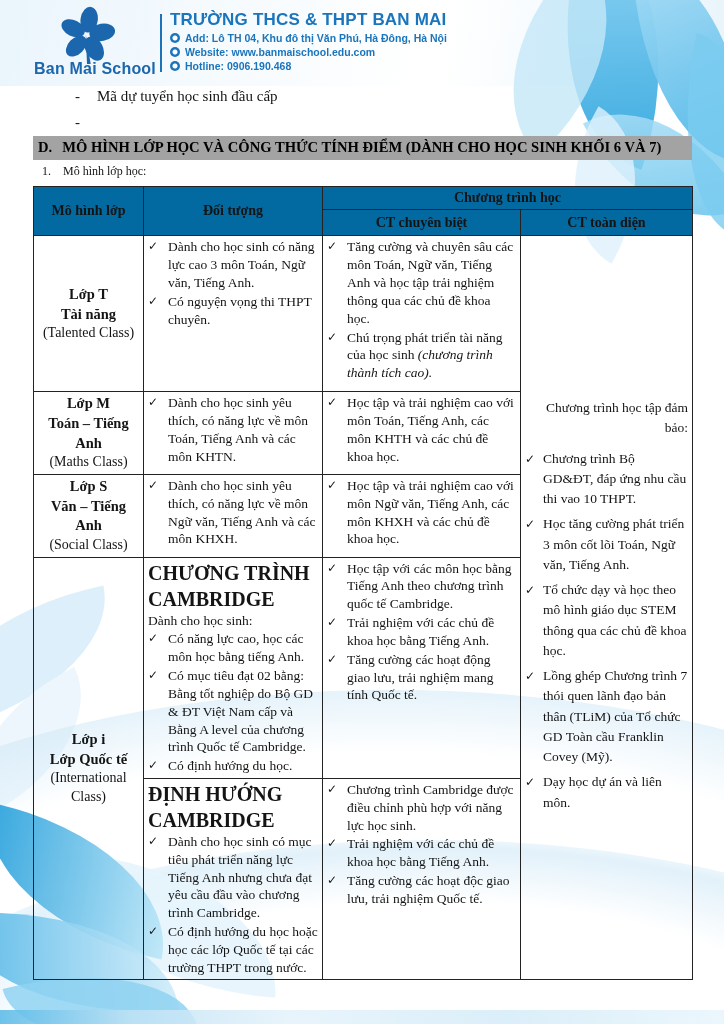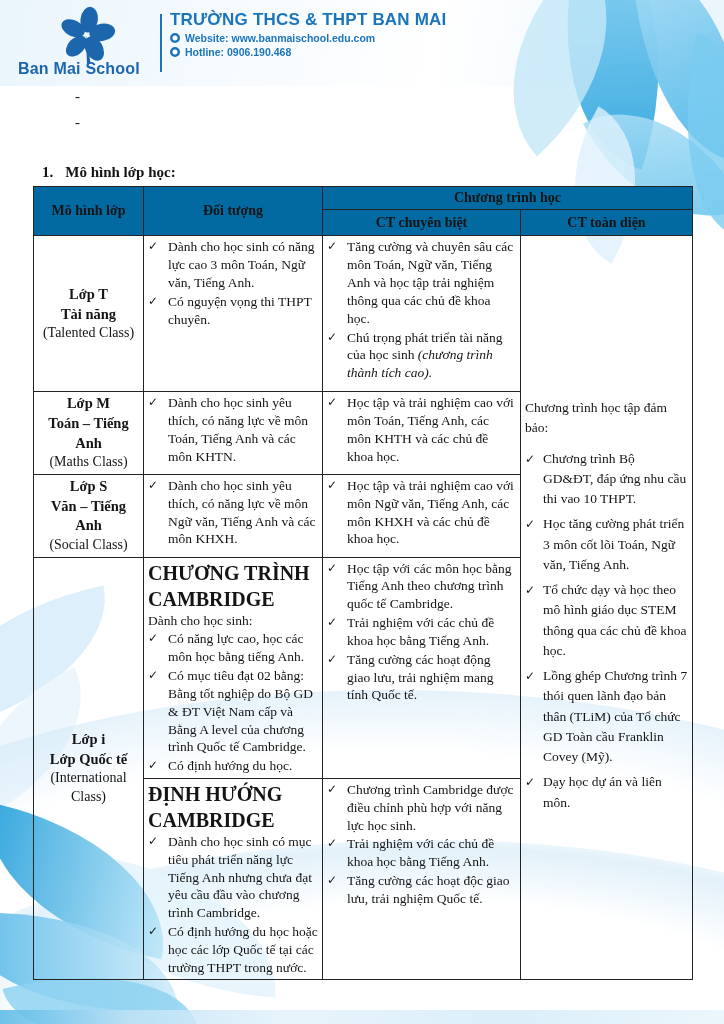--- a/index.html
+++ b/index.html
@@ -41,59 +41,59 @@
       background:linear-gradient(90deg,#4db4e6,#cfecfa);opacity:.9;}
   .b3{left:10px;top:966px;width:180px;height:84px;transform:rotate(-14deg);
       background:#8fd2f1;opacity:.85;}
   .b4{left:60px;top:860px;width:220px;height:130px;transform:rotate(4deg);
       background:#e6f4fc;opacity:.9;}
   .bottomstrip{left:0;top:1010px;width:724px;height:14px;
       background:linear-gradient(90deg,#56b8e7 0%,#bfe2f5 18%,#e4f2fb 40%,#d4ebf8 70%,#e8f5fc 100%);opacity:.85;}
 
   
   .letterhead{position:absolute;z-index:2;left:18px;top:6px;display:flex;align-items:flex-start;}
-  .logo{width:138px;text-align:left;}
+  .logo{width:138px;text-align:right;}
   .logo svg{display:block;margin:0 auto;}
   .logo-name{font-family:"Liberation Sans",sans-serif;font-weight:bold;font-size:16px;color:#1c66ad;letter-spacing:.2px;margin-top:-4px;}
   .lh-divider{width:2px;height:58px;background:#1c73b8;margin:8px 8px 0 4px;}
   .lh-info{padding-top:4px;font-family:"Liberation Sans",sans-serif;color:#1b75bc;}
   .lh-title{font-size:17px;font-weight:bold;letter-spacing:.2px;}
   .lh-line{display:flex;align-items:center;font-size:10.5px;font-weight:bold;margin-top:2px;}
   .lh-dot{width:10px;height:10px;border-radius:50%;flex:0 0 10px;margin-right:5px;
       background:radial-gradient(circle at center,#ffffff 0 2px,#1b75bc 3px);}
 
   
   .bullets{position:absolute;z-index:2;left:75px;top:88px;font-size:15px;}
   .bullet-row{display:flex;margin-bottom:9px;}
   .bullet-dash{width:22px;flex:0 0 22px;}
   
   .sec-heading{position:absolute;z-index:2;left:33px;top:136px;width:659px;box-sizing:border-box;
       background:#a3a3a3;color:#000;font-weight:bold;font-size:14.6px;padding:3px 5px 4px 5px;}
   .sec-heading .lbl{margin-right:10px;}
-  .sub-heading{position:absolute;z-index:2;left:42px;top:164px;font-weight:bold;font-size:15px;}
+  .sub-heading{position:absolute;z-index:2;left:42px;top:164px;font-weight:normal;font-size:12px;}
   .sub-heading .lbl{margin-right:12px;}
 
   
   table.main{position:absolute;z-index:1;left:33px;top:186px;width:659px;border-collapse:collapse;table-layout:fixed;
       font-size:13.5px;line-height:1.32;}
   table.main th,table.main td{border:1px solid #232323;padding:2px 4px;box-sizing:border-box;background:transparent;}
   table.main th{background:#0369a1;font-weight:bold;text-align:center;font-size:14px;padding:2px;}
   td.model{text-align:center;vertical-align:middle;padding:2px 3px;}
   .model-bold{font-weight:bold;font-size:14.5px;line-height:1.35;}
   .model-sub{font-size:14px;line-height:1.35;}
   td.body-cell{vertical-align:top;}
   ul.chk-list{list-style:none;margin:0;padding:0;}
   ul.chk-list li{display:flex;margin:0 0 1px 0;}
   .chk{flex:0 0 20px;width:20px;font-family:"DejaVu Sans",sans-serif;font-size:12px;padding-top:1px;}
   .txt{flex:1;}
   .txt i{font-style:italic;}
   .cell-title{font-weight:bold;font-size:20px;line-height:1.3;}
   .cell-intro{margin:0 0 1px 0;}
   td.comp{vertical-align:middle;padding:40px 6px 6px 6px;line-height:1.5;}
-  td.comp .cell-intro{margin-bottom:10px;}
+  td.comp .cell-intro{margin-bottom:10px;text-align:right;}
   td.comp ul.chk-list li{margin-bottom:5px;}
   td.comp .chk{flex:0 0 18px;width:18px;}
   .h-hdr1{height:20px;}
   .h-hdr2{height:26px;}
   .h-t td{height:156px;}
   .h-m td{height:76px;}
   .h-s td{height:75px;}
   .h-cam td{height:218px;}
   .h-dh td{height:187px;}
 </style>
@@ -131,38 +131,46 @@
           <path d="M48 46 L56 94 L50 94 Z"></path>
         </g>
       </svg>
       <div class="logo-name">Ban Mai School</div>
     </div>
     <div class="lh-divider"></div>
     <div class="lh-info">
       <div class="lh-title">TRƯỜNG THCS &amp; THPT BAN MAI</div>
       <div class="lh-line">
         <span class="lh-dot"></span>
+        <span>Add: Lô TH 04, Khu đô thị Văn Phú, Hà Đông, Hà Nội</span>
+      </div>
+      <div class="lh-line">
+        <span class="lh-dot"></span>
         <span>Website: www.banmaischool.edu.com</span>
       </div>
       <div class="lh-line">
         <span class="lh-dot"></span>
         <span>Hotline: 0906.190.468</span>
       </div>
     </div>
   </div>
 
   <div class="bullets">
     <div class="bullet-row">
       <span class="bullet-dash">-</span>
+      <span>Mã dự tuyển học sinh đầu cấp</span>
     </div>
     <div class="bullet-row">
       <span class="bullet-dash">-</span>
     </div>
   </div>
 
+  <div class="sec-heading">
+    <span class="lbl">D.</span><span>MÔ HÌNH LỚP HỌC VÀ CÔNG THỨC TÍNH ĐIỂM (DÀNH CHO HỌC SINH KHỐI 6 VÀ 7)</span>
+  </div>
 
   <div class="sub-heading">
     <span class="lbl">1.</span><span>Mô hình lớp học:</span>
   </div>
 
   <table class="main">
     <colgroup>
       <col style="width:110px">
         <col style="width:179px">
         <col style="width:198px">

